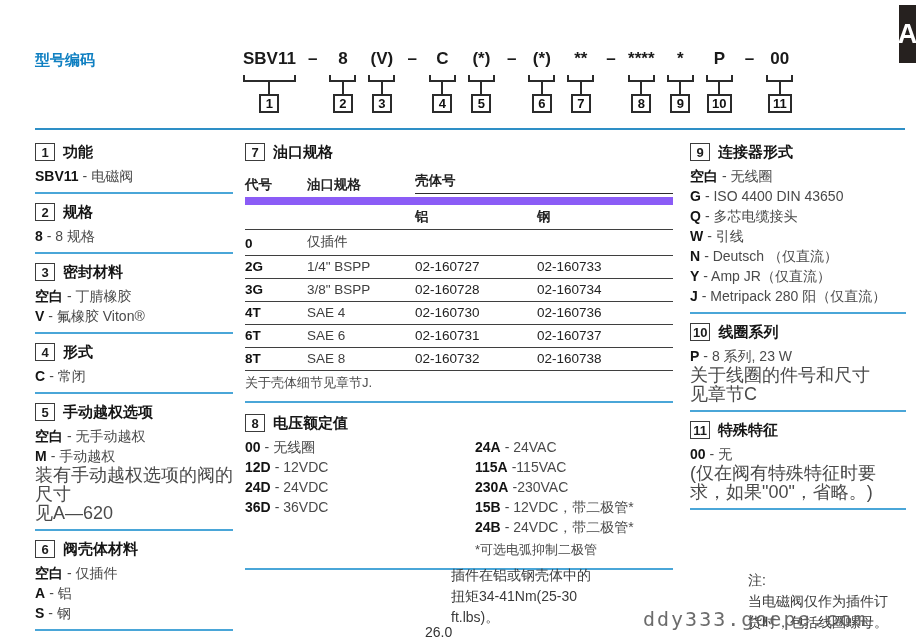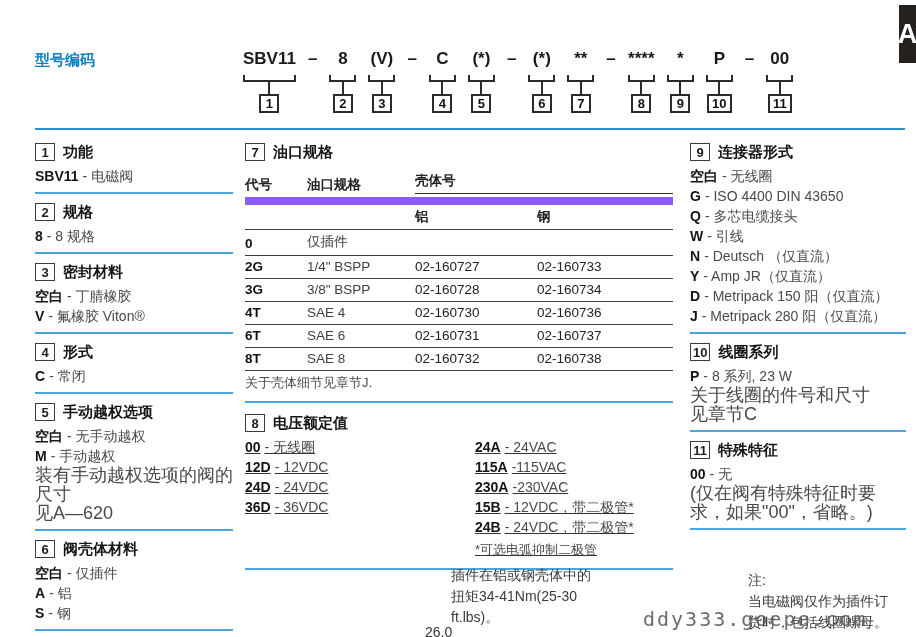--- a/index.html
+++ b/index.html
@@ -67,21 +67,21 @@
   .th { font-weight:bold; color:#222; font-size:13.5px; }
   .th-housing { grid-column:3 / 5; border-bottom:1.5px solid #2b2b2b; padding-bottom:3px; }
   .trow-sub { border-bottom:1px solid #3f3f3f; padding:3px 0; }
   .trow-data { border-bottom:1px solid #3f3f3f; padding:3px 0 4px 0; }
   .td-code { font-weight:bold; color:#111; }
   .td-port { color:#3f3f3f; }
   .td-num { color:#222; }
   .tbl-foot { font-size:13px; color:#4a4a4a; margin-top:3px; }
 
   
-  .volt { display:flex; margin-top:2px;text-decoration:underline; }
+  .volt { display:flex; margin-top:2px; }
   .volt-left { width:230px; }
   .volt-right { flex:1; }
   .volt-foot { font-size:13px; color:#4a4a4a; margin-top:4px; }
 
   
   .torque-note { position:absolute; left:451px; top:565px; width:205px; font-size:14px; line-height:21px; color:#3a3a3a; }
   .bottom-note { position:absolute; left:748px; top:570px; width:170px; font-size:14px; line-height:21px; color:#3a3a3a; }
   .watermark {
     position:absolute; left:643px; top:607px; z-index:5;
     font-family:"DejaVu Sans Mono", monospace; font-size:20px; letter-spacing:2px;
@@ -412,21 +412,20 @@
         <span class="sec-title">连接器形式</span>
       </div>
       <div>
 
       <div class="item"><b>空白</b><span>- 无线圈</span></div>
           <div class="item"><b>G</b><span>-  ISO 4400 DIN 43650</span></div>
           <div class="item"><b>Q</b><span>-  多芯电缆接头</span></div>
           <div class="item"><b>W</b><span>-  引线</span></div>
           <div class="item"><b>N</b><span>-  Deutsch （仅直流）</span></div>
           <div class="item"><b>Y</b><span>-  Amp JR（仅直流）</span></div>
-          <div class="item"><b>D</b><span>-  Metripack 150 阳（仅直流）</span></div>
           <div class="item"><b>J</b><span>-  Metripack 280 阳（仅直流）</span></div>
         </div>
       <div class="divider"></div>
     </div>
 
     <div>
       <div class="sec-header">
         <span class="sec-num">10</span>
         <span class="sec-title">线圈系列</span>
       </div>

